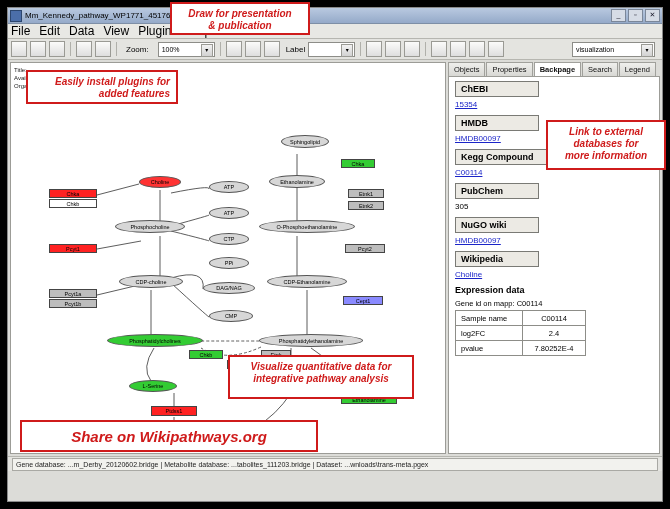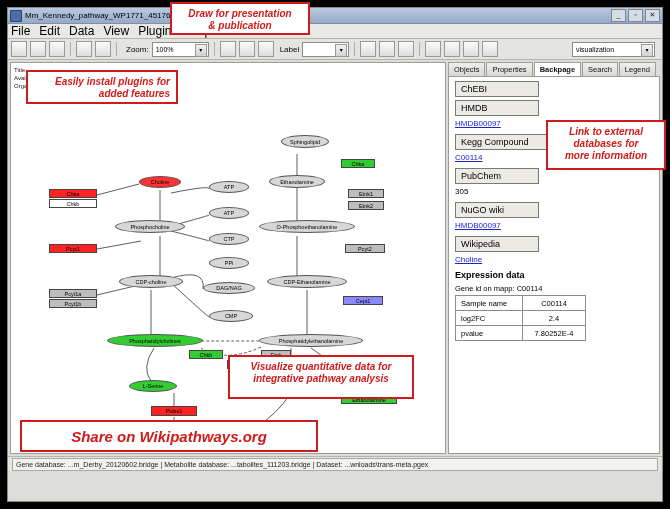--- a/index.html
+++ b/index.html
@@ -14,39 +14,39 @@
   .winbtn{width:13px;height:11px;background:#d6dce6;border:1px solid #7b8799;font-size:7px;line-height:10px;text-align:center;color:#223;}
 
   
   .menubar{height:14px;background:#e8e8e4;border-bottom:1px solid #b6b6b0;display:flex;align-items:center;padding:0 3px;gap:9px;}
   .menubar span{font-size:12px;color:#000;}
 
   
   .toolbar{height:20px;background:#e4e4e0;border-bottom:1px solid #b6b6b0;display:flex;align-items:center;padding:0 3px;gap:3px;}
   .tbtn{width:14px;height:14px;border:1px solid #9a9a94;background:linear-gradient(#fbfbfa,#dedede);position:relative;}
   .sep{width:1px;height:14px;background:#b0b0aa;margin:0 2px;}
-  .zoomlbl{font-size:8px;margin-left:4px;margin-right:0;}
+  .zoomlbl{font-size:8px;margin-left:4px;margin-right:6px;}
   .combo{height:13px;border:1px solid #8d8d88;background:#fff;font-size:7px;display:flex;align-items:center;padding-left:3px;position:relative;}
   .combo .arrow{position:absolute;right:1px;top:1px;width:10px;height:11px;background:linear-gradient(#f2f2f2,#d2d2d2);border:1px solid #9a9a94;font-size:6px;text-align:center;line-height:10px;}
   .combo.zoom{width:52px;}
   .combo.label{width:42px;}
   .combo.vis{width:78px;margin-left:auto;margin-right:4px;}
   .lblTxt{font-size:8px;margin-left:3px;}
 
   
   .body{display:flex;height:396px;}
   .canvasWrap{position:relative;flex:1;background:#fff;border:1px solid #9c9c97;margin:2px;overflow:hidden;}
   .sidebar{width:212px;margin:2px 2px 2px 0;display:flex;flex-direction:column;}
 
   .tabs{display:flex;height:14px;background:#dcdcd8;}
   .tab{font-size:7.5px;padding:0 5px;line-height:13px;border:1px solid #a0a09b;border-bottom:none;background:linear-gradient(#efefec,#d8d8d4);margin-right:1px;color:#111;}
   .tab.active{background:#fff;font-weight:bold;}
   .panel{flex:1;background:#fff;border:1px solid #9c9c97;overflow:hidden;position:relative;padding:4px 6px;box-sizing:border-box;}
 
-  .secBox{border:1px solid #7a7a75;background:#eceae4;font-size:9px;font-weight:normal;padding:2px 5px;margin-bottom:3px;width:84px;box-sizing:border-box;}
+  .secBox{border:1px solid #7a7a75;background:#eceae4;font-size:9px;font-weight:bold;padding:2px 5px;margin-bottom:3px;width:84px;box-sizing:border-box;}
   .link{color:#1a24c8;text-decoration:underline;font-size:8px;margin-bottom:6px;display:block;}
   .plain{font-size:8px;margin-bottom:6px;}
   .expHdr{font-size:9px;font-weight:bold;margin:4px 0 4px 0;}
   .geneId{font-size:7.5px;margin-bottom:2px;}
   table.exp{border-collapse:collapse;font-size:7.5px;}
   table.exp td{border:1px solid #8d8d88;padding:1px 5px;height:12px;}
   table.exp td.k{width:56px;}
   table.exp td.v{width:52px;text-align:center;}
 
   
@@ -279,20 +279,21 @@
     <div class="sidebar">
       <div class="tabs">
         <div class="tab">Objects</div>
         <div class="tab">Properties</div>
         <div class="tab active">Backpage</div>
         <div class="tab">Search</div>
         <div class="tab">Legend</div>
       </div>
       <div class="panel">
         <div class="secBox">ChEBI</div>
+        <a class="link" href="#">15354</a>
 
         <div class="secBox">HMDB</div>
         <a class="link" href="#">HMDB00097</a>
 
         <div class="secBox" style="width:104px;">Kegg Compound</div>
         <a class="link" href="#">C00114</a>
 
         <div class="secBox">PubChem</div>
         <div class="plain">305</div>
 

